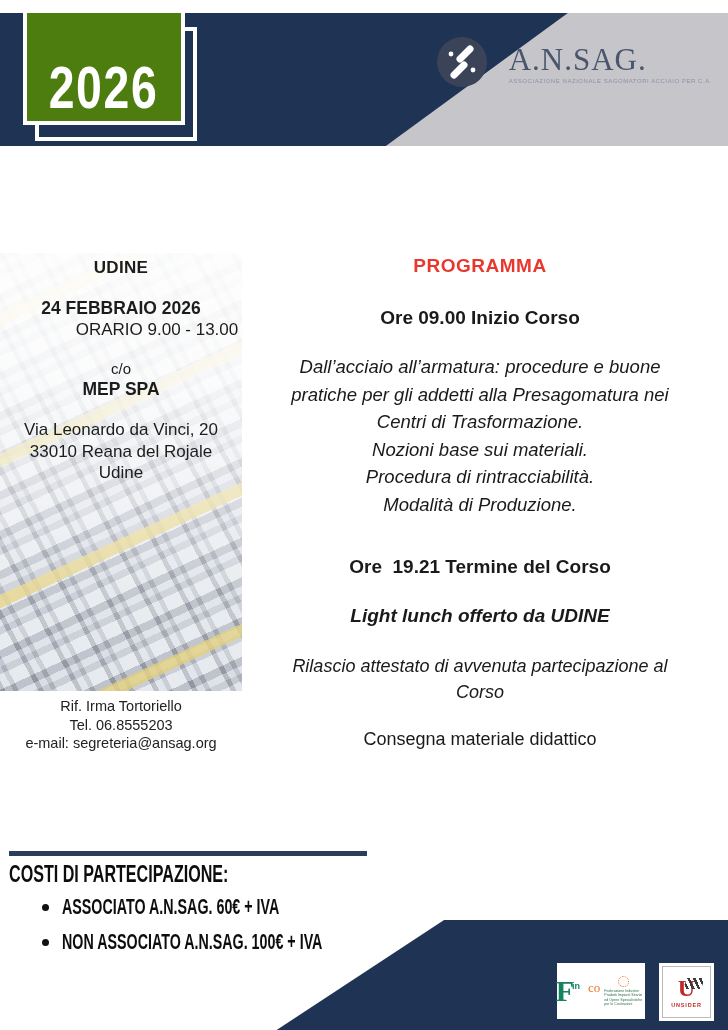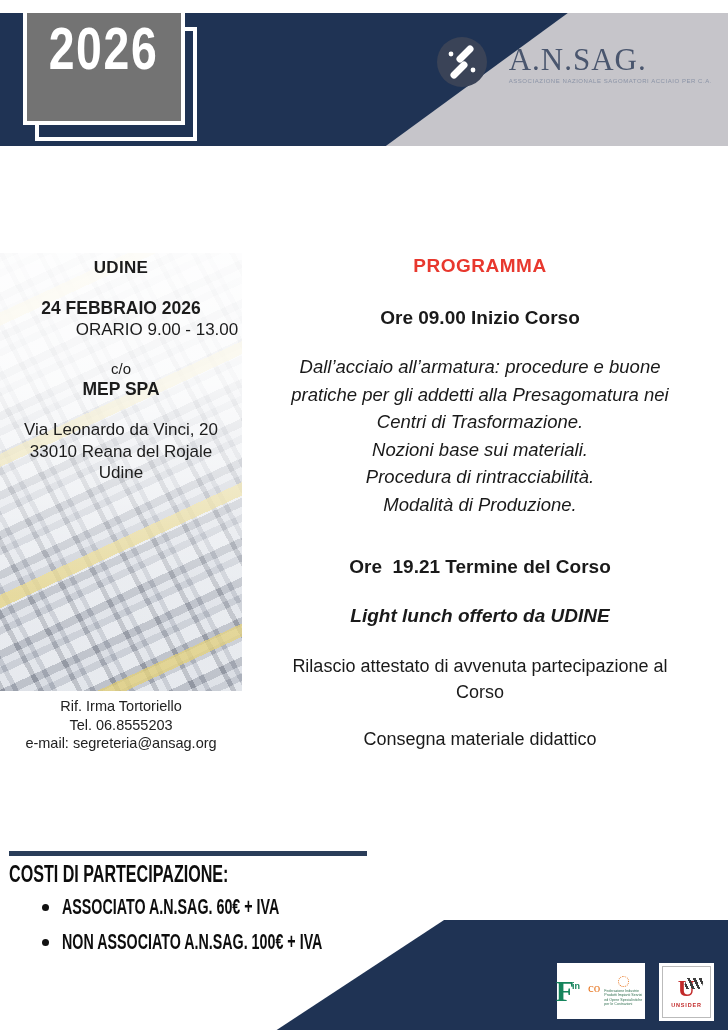--- a/index.html
+++ b/index.html
@@ -6,22 +6,22 @@
   .page{position:relative;width:728px;height:1030px;background:#ffffff;
         font-family:"Liberation Sans",sans-serif;overflow:hidden;}
 
   
   .band{position:absolute;left:0;top:13px;width:728px;height:133px;background:#1f3354;overflow:hidden;}
   .wedge{position:absolute;inset:0;background:#c6c5ca;
          clip-path:polygon(78% 0,100% 0,100% 100%,53% 100%);}
   .frame2{position:absolute;left:35px;top:14px;width:162px;height:114px;
           border:4px solid #fff;box-sizing:border-box;}
   .frame1{position:absolute;left:23px;top:-8px;width:162px;height:120px;
-          border:4px solid #fff;background:#737373;box-sizing:border-box;
-          display:flex;align-items:flex-start;justify-content:center;}
+          border:4px solid #fff;background:#4d7c0f;box-sizing:border-box;
+          display:flex;align-items:flex-end;justify-content:center;}
   .year{color:#fff;font-size:58px;font-weight:700;letter-spacing:2px;
         transform:scale(.8,1.02);white-space:nowrap;padding-top:6px;}
 
   .logo{position:absolute;right:16px;top:24px;display:flex;align-items:center;gap:22px;}
   .logo-circle{width:50px;height:50px;border-radius:50%;background:#3a4357;flex:0 0 auto;}
   .logo-text{padding-top:5px;}
   .logo-name{font-family:"Liberation Serif",serif;font-size:31px;color:#4a566e;
              letter-spacing:1px;line-height:30px;}
   .logo-tag{font-size:6px;color:#8a93a6;letter-spacing:.55px;margin-top:3px;white-space:nowrap;}
 
@@ -51,21 +51,21 @@
   .contact{position:absolute;left:0;top:697px;width:242px;text-align:center;
            font-size:14.5px;line-height:18.5px;color:#222;}
 
   
   .prog{position:absolute;left:290px;width:380px;text-align:center;color:#1a1a1a;}
   .prog-heading{top:255px;font-size:19px;font-weight:700;color:#e8382e;letter-spacing:.5px;}
   .prog-start{top:307px;font-size:19px;font-weight:700;}
   .prog-desc{top:353px;font-style:italic;font-size:18.5px;line-height:27.5px;white-space:pre-line;}
   .prog-end{top:556px;font-size:19px;font-weight:700;white-space:pre-wrap;}
   .prog-lunch{top:605px;font-size:19px;font-weight:700;font-style:italic;}
-  .prog-cert{top:653px;font-size:18px;line-height:26px;}
+  .prog-cert{top:653px;font-size:18px;line-height:26px;font-style:italic;}
   .prog-mat{top:729px;font-size:18px;}
 
   
   .costs-rule{position:absolute;left:9px;top:851px;width:358px;height:5px;background:#2a3d59;}
   .costs-heading{position:absolute;left:9px;top:860px;font-size:23px;font-weight:700;color:#0d0d0d;
                  transform:scale(.7,1.05);transform-origin:0 0;white-space:nowrap;}
   .cost-item{position:absolute;left:42px;display:flex;align-items:center;gap:13px;}
   .ci-1{top:895px;} .ci-2{top:930px;}
   .bullet-dot{width:7px;height:7px;border-radius:50%;background:#111;flex:0 0 auto;}
   .cost-text{font-size:21px;font-weight:700;color:#0d0d0d;white-space:nowrap;

